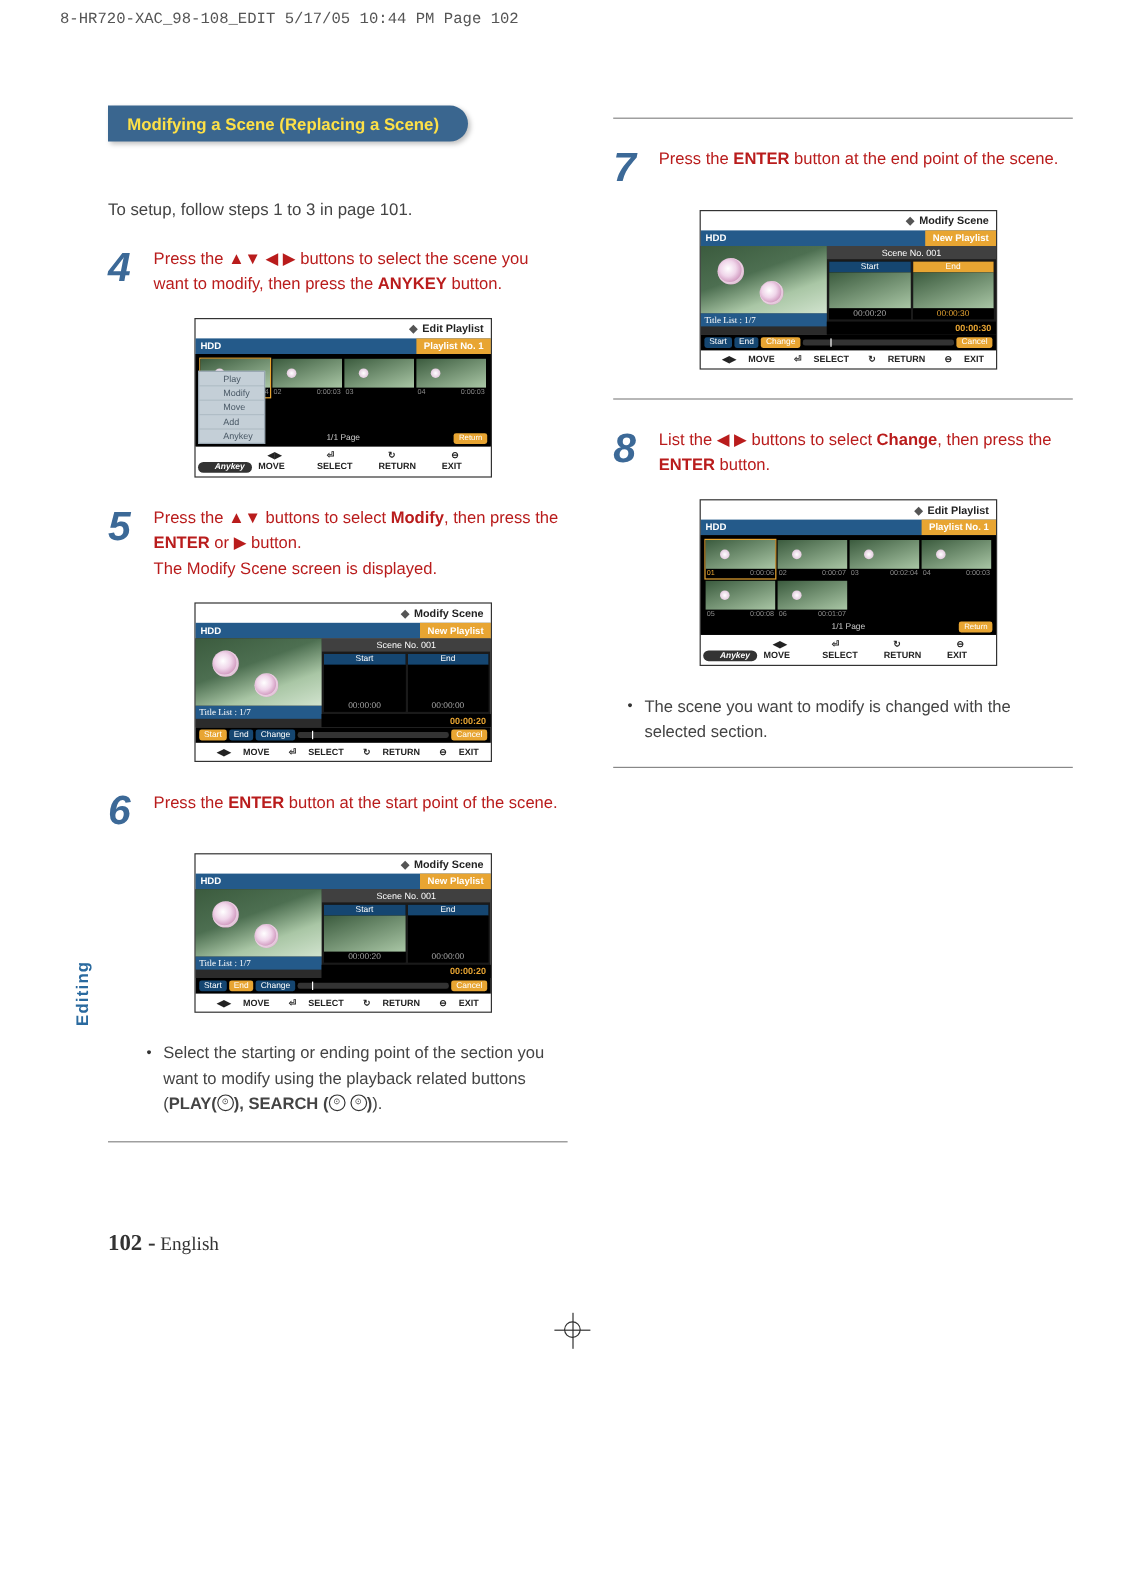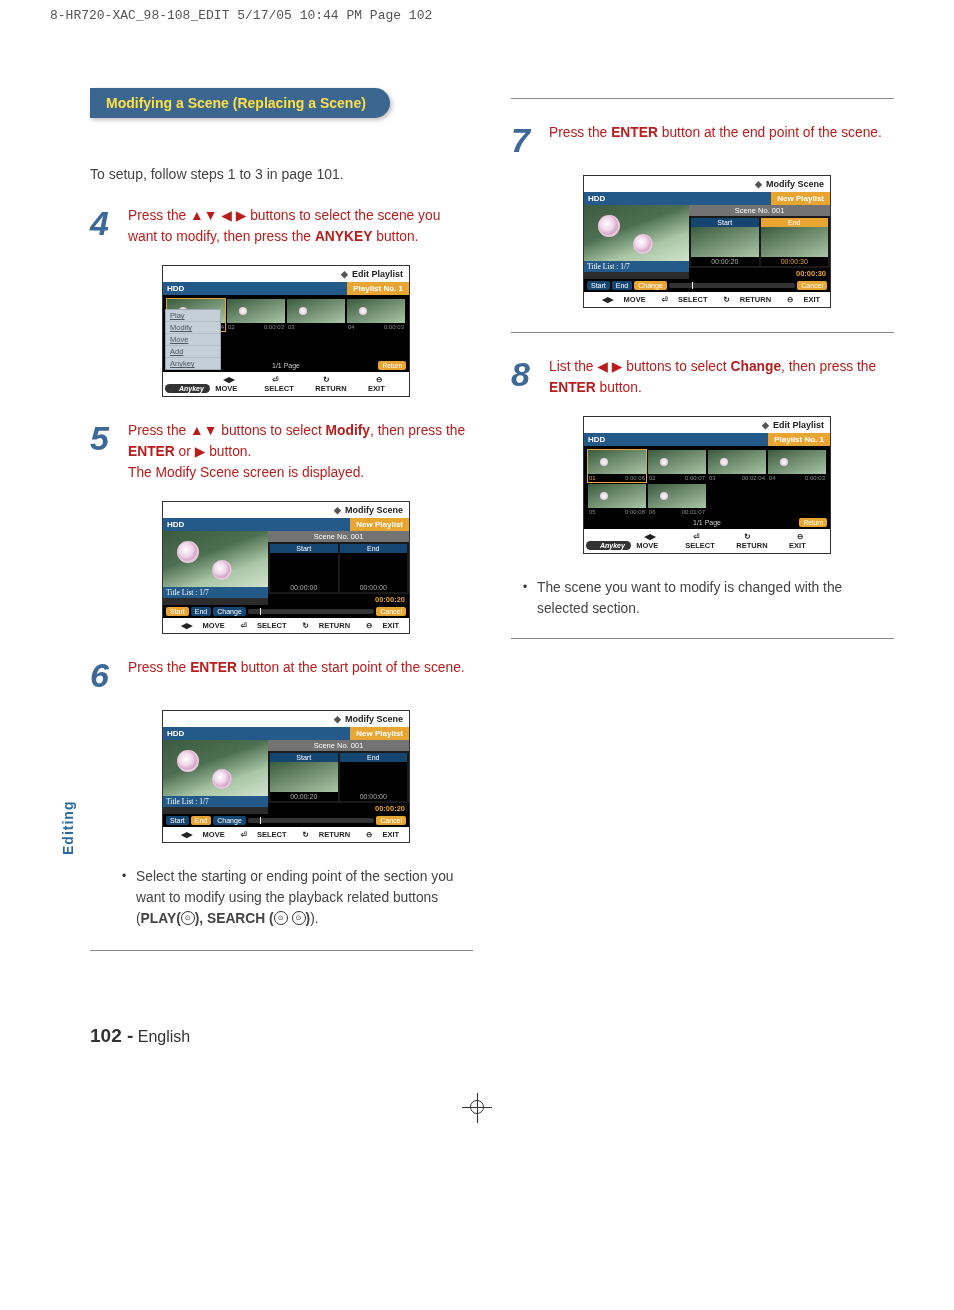--- a/index.html
+++ b/index.html
@@ -76,21 +76,21 @@
     width: 100%; height: 56px;
     background: linear-gradient(160deg, #3b5b3e 0%, #4d6f51 40%, #a9c6a5 70%, #d1e3ce 100%);
     position: relative;
   }
   .flower {
     position: absolute; width: 22px; height: 22px; border-radius: 50%;
     background: radial-gradient(circle at 40% 40%, #fff 0%, #f0d6ea 35%, #c98bb5 70%, #905c7e 100%);
     box-shadow: -1px -1px 0 1px rgba(255,255,255,0.5) inset;
   }
   .tl-label { background:#245a8a; color:#fff; font-size:7.5px; padding:1px 3px;font-family:Liberation Serif, serif; }
-  .scene-label { background:#737373; color:#fff; text-align:center; font-size:7.5px; padding:1px 0; }
+  .scene-label { background:#404040; color:#fff; text-align:center; font-size:7.5px; padding:1px 0; }
   .two-thumbs { display:flex; gap:2px; padding:2px; }
   .two-thumbs .cell { flex:1; background:#000; display:flex; flex-direction:column; }
   .two-thumbs .cell .hdr { background:#154671;color:#fff;text-align:center;font-size:7px;padding:1px 0; }
   .two-thumbs .cell .hdr.sel { background:#e8a532; }
   .two-thumbs .cell .img { height:30px; background:#000; }
   .two-thumbs .cell .ts { color:#aaa; text-align:center; font-size:7px; padding:1px 0; background:#000;}
   .two-thumbs .cell .ts.sel { color:#e8a532; }
   .orange-time { text-align:right; color:#e8a532; font-size:7.5px; font-weight:bold; padding:1px 4px; background:#000; }
   .seek { display:flex; align-items:center; background:#000; color:#fff; font-size:7px; padding:2px 3px; gap:2px;}
   .seek .pill { background:#154671; border-radius:2px; padding:1px 4px; }
@@ -106,33 +106,34 @@
   .grid-scenes .gc .img { height: 24px; width:100%; }
   .grid-scenes .gc .img.filled { background: linear-gradient(160deg,#3b5b3e,#a9c6a5); position:relative;}
   .grid-scenes .gc .img.filled::after{ content:""; position:absolute; width:8px;height:8px;border-radius:50%; background:radial-gradient(circle,#fff,#d7b5d0); top:30%; left:20%;}
   .grid-scenes .gc .lab { display:flex; justify-content:space-between; font-size:6px; color:#888; padding:1px 1px;}
   .grid-scenes .gc .lab .num { color:#e8a532; }
   .grid-scenes .gc.sel { outline:1px solid #e8a532; }
   .menu-overlay {
     position:absolute; left:2px; bottom:2px; width:56px; background:#c4cfd7;
     border:1px solid #9aa8b3; font-size:7.5px;
   }
-  .menu-overlay div { padding:1px 4px; color:#4a5966; border-bottom:1px solid #b0bdc6;text-decoration:underline;}
+  .menu-overlay div { padding:1px 20px; color:#4a5966; border-bottom:1px solid #b0bdc6;}
   .menu-overlay div:last-child{ border-bottom:none;}
   .grid-container { position: relative; padding:2px; background:#000;}
   .page-ind { color:#ccc; font-size:7px; text-align:center; background:#000; padding:1px 0;}
   .return-btn { position:absolute; right:3px; bottom:2px; background:#e8a532; color:#fff; font-size:6.5px; padding:1px 4px; border-radius:2px;}
   
   .noteline { font-size: 13.8px; color:#444; margin-bottom:4px; padding-left: 14px; position:relative; line-height:1.5;}
   .noteline::before { content:"•"; position:absolute; left:0; top:0; color:#333; font-size:12px; }
   hr.sep { border:none; border-top:1px solid #888; margin: 18px 0 24px 0;}
   
   .page-footer {
     padding: 20px 60px 40px 90px;
     font-size: 16px;
+    font-family: Liberation Serif, serif;
   }
   .page-footer b { font-size: 19px; }
   
   .side-tab {
     position: absolute;
     left: 60px;
     top: 855px;
     transform: rotate(-90deg);
     transform-origin: left top;
     color: #2a6a9f;

